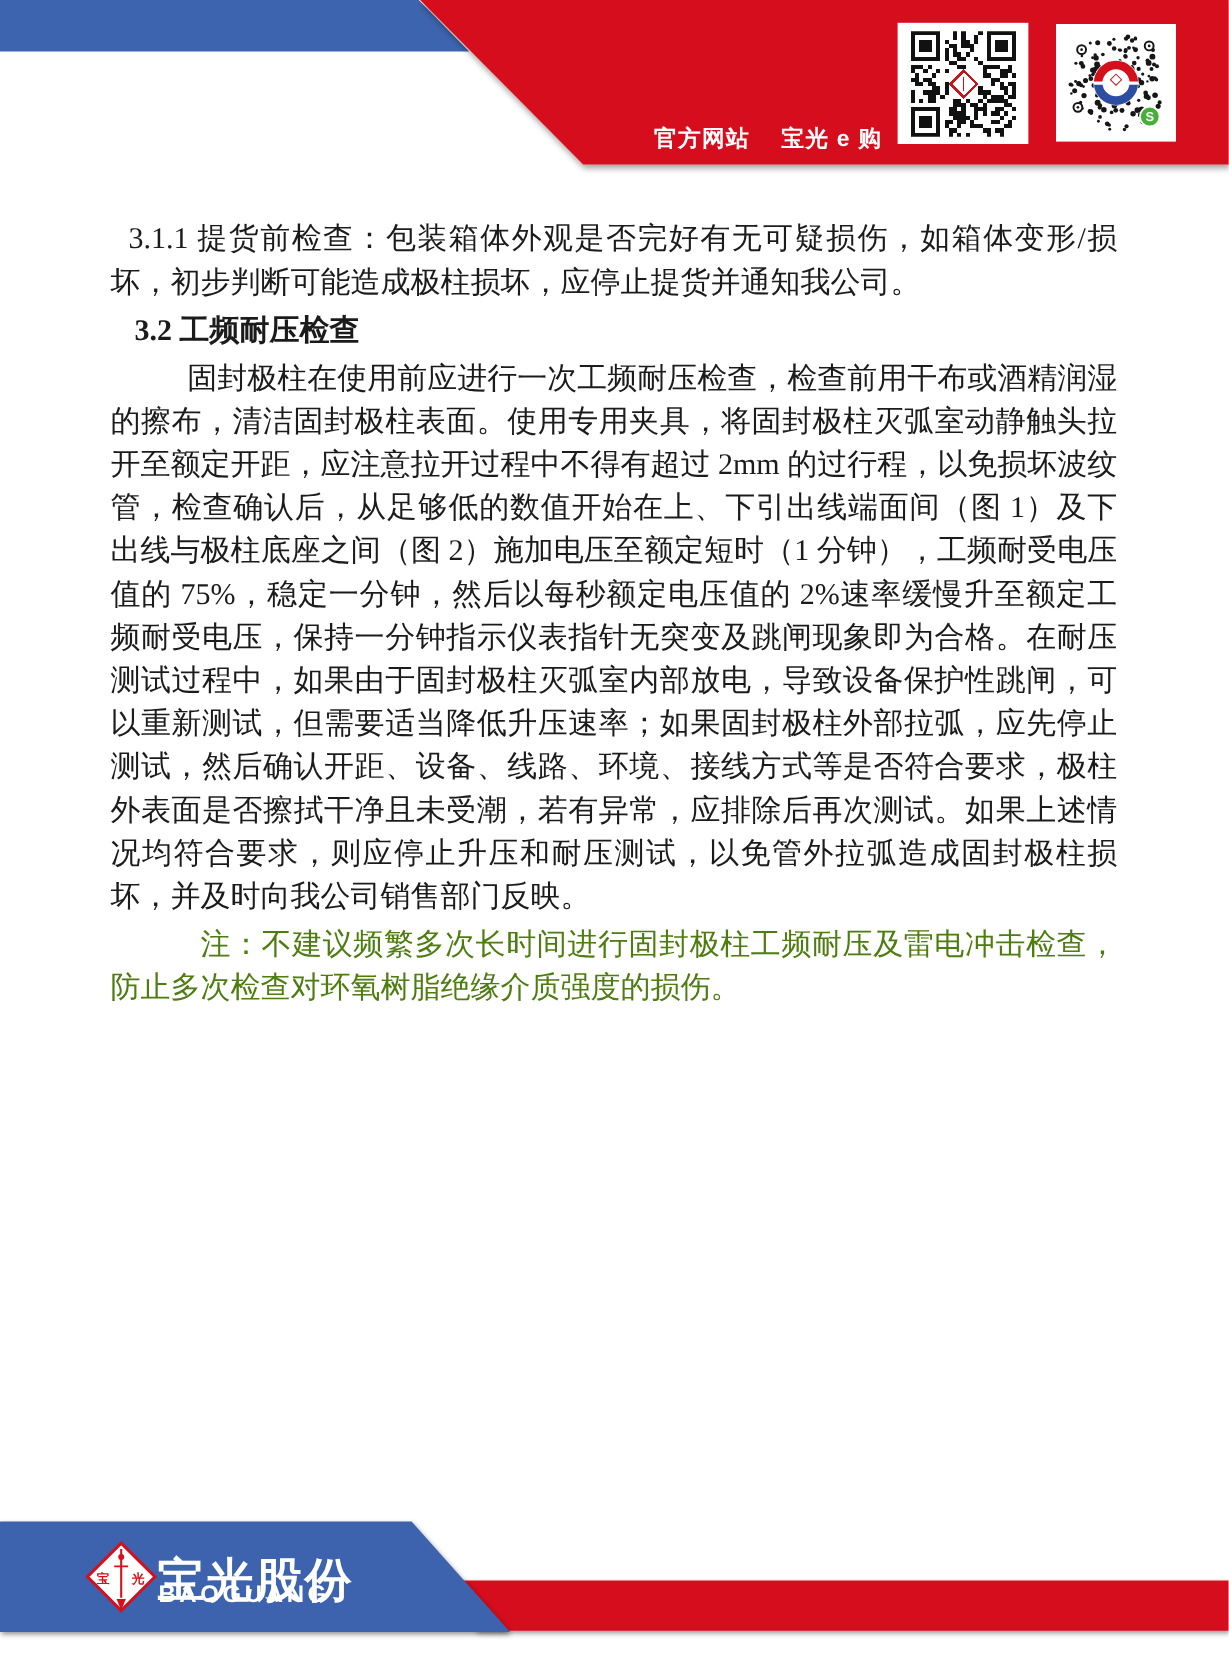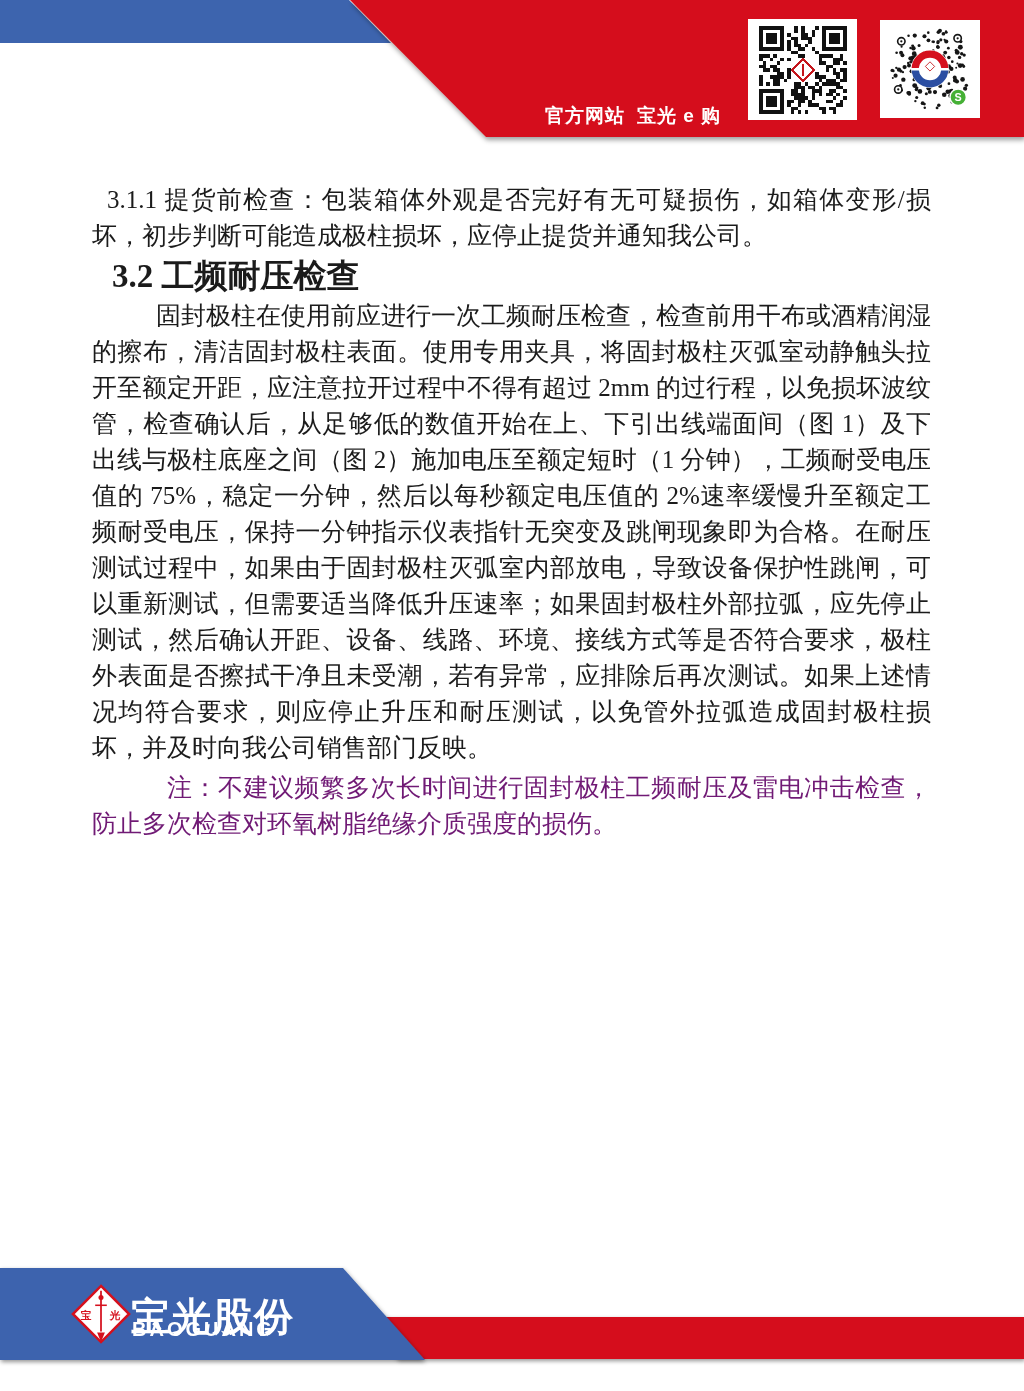--- a/index.html
+++ b/index.html
@@ -5,38 +5,38 @@
   html,body{margin:0;padding:0;}
   body{width:1024px;height:1391px;position:relative;background:#ffffff;overflow:hidden;
        font-family:"Liberation Serif","DejaVu Serif",serif;}
   #page{position:absolute;inset:0;}
 
   
   .shape-svg{position:absolute;left:0;display:block;}
   #header-shapes{top:0;}
   #footer-shapes{top:1260px;}
 
-  .header-nav{position:absolute;left:545px;top:103px;display:flex;gap:12px;
+  .header-nav{position:absolute;left:545px;top:103px;display:flex;gap:26px;
       font-family:"Liberation Sans","DejaVu Sans",sans-serif;
       font-size:19px;font-weight:700;color:#ffffff;letter-spacing:1px;white-space:nowrap;}
 
   .qr-card{position:absolute;background:#ffffff;display:flex;align-items:center;justify-content:center;}
   #qr-card-1{left:748px;top:19px;width:109px;height:101px;}
   #qr-card-2{left:880px;top:20px;width:100px;height:98px;}
 
   
   .doc{position:absolute;left:88px;top:178px;width:847px;color:#1b1b1b;
        font-size:25px;line-height:36px;text-align:justify;text-justify:inter-ideograph;}
   .doc p,.doc h2{margin:4px;}
   .p-num{text-indent:15px;}
   .p-312{margin-top:16px;}
   .p-313{margin-top:16px;}
-  .h-32{margin-top:12px;font-size:33px;font-weight:700;padding-left:20px;line-height:36px;}
+  .h-32{margin-top:12px;font-size:25px;font-weight:700;padding-left:20px;line-height:36px;}
   .p-main{margin-top:14px;text-indent:64px;}
-  .p-note{margin-top:18px;text-indent:75px;color:#701a75;}
+  .p-note{margin-top:18px;text-indent:75px;color:#4d7c0f;}
 
   
   #footer-logo{position:absolute;left:70px;top:1283px;}
   .footer-word{position:absolute;color:#ffffff;font-family:"Liberation Sans","DejaVu Sans",sans-serif;
        font-weight:700;white-space:nowrap;}
   #footer-cn{left:131px;top:1290px;font-size:39px;letter-spacing:2px;}
   #footer-en{left:132px;top:1318px;font-size:20px;letter-spacing:3px;}
 </style>
 </head>
 <body>

